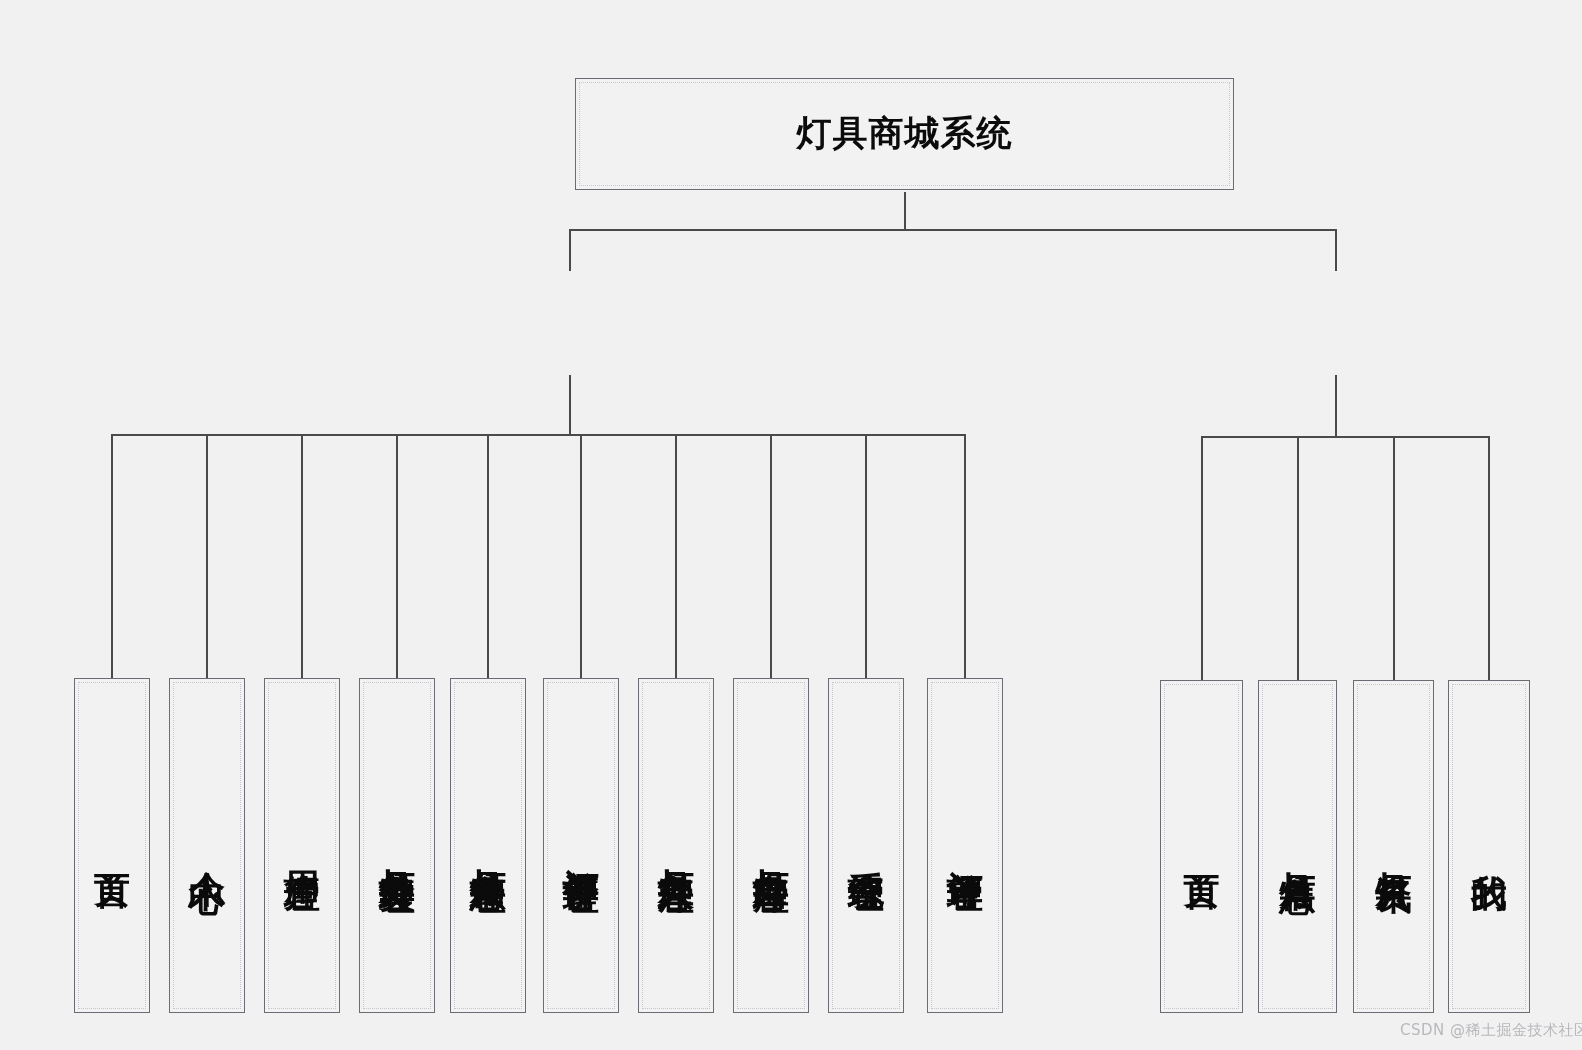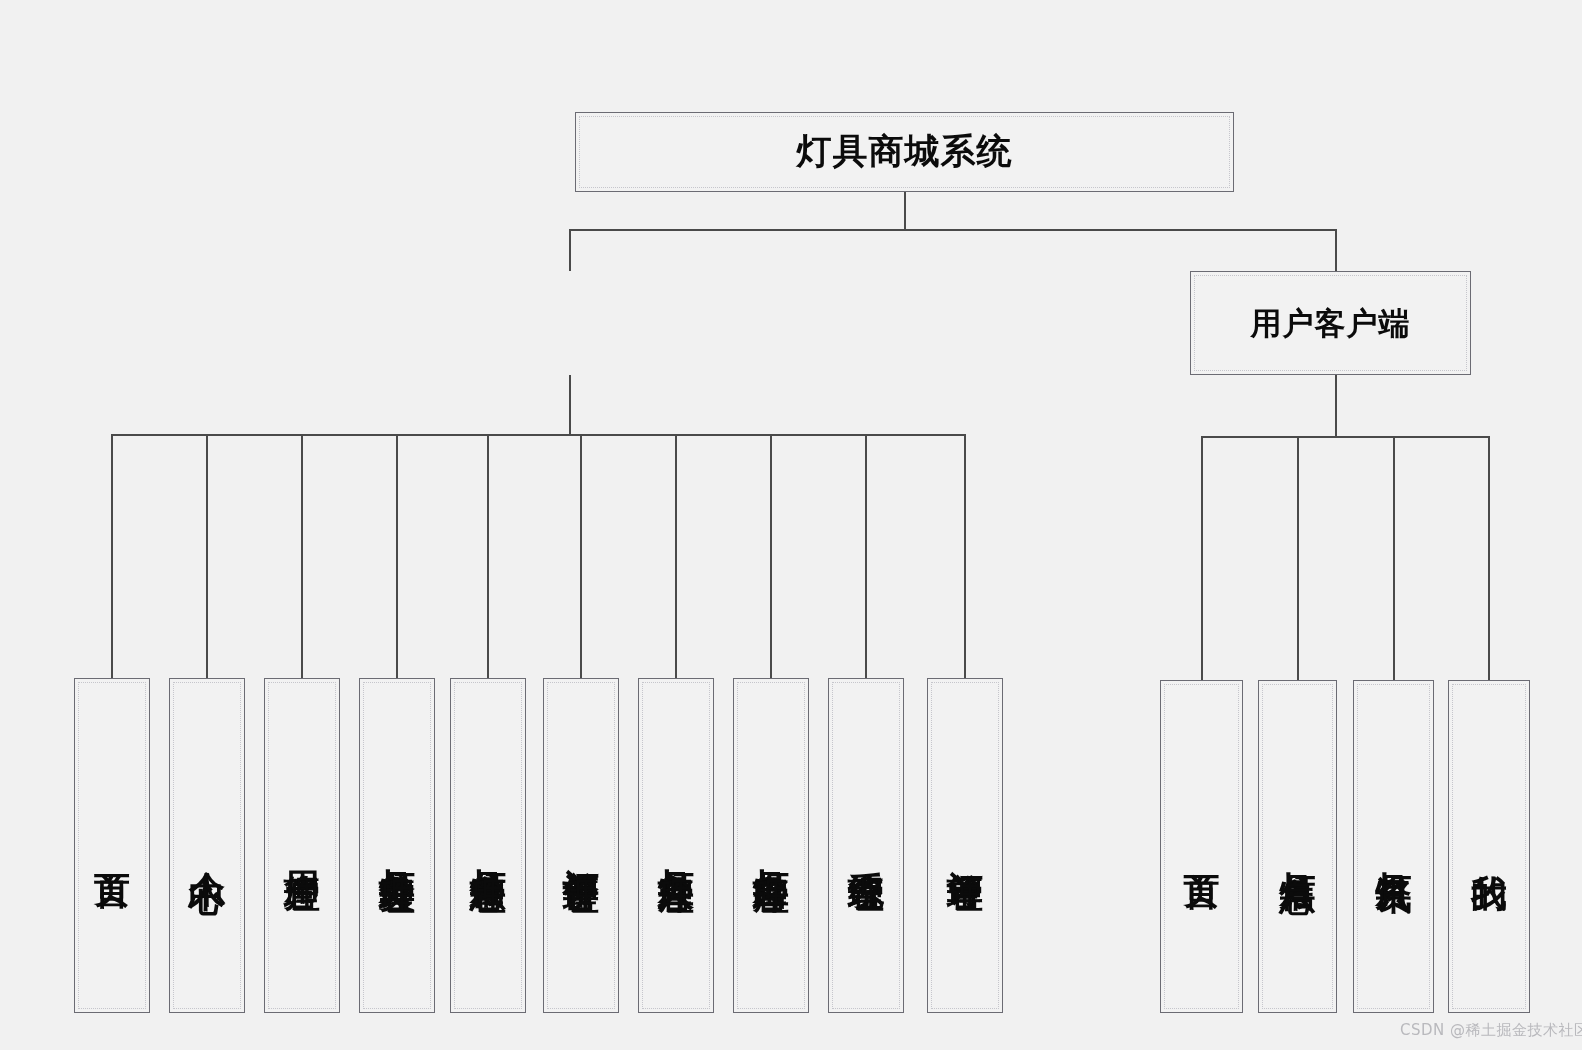--- a/index.html
+++ b/index.html
@@ -98,28 +98,25 @@
 
   <div class="ln v" style="left:1335px;top:375px;height:62px;"></div>
 
   <div class="ln h" style="left:1201px;top:436px;width:288px;"></div>
 
   <div class="ln v" style="left:1201px;top:436px;height:245px;"></div>
   <div class="ln v" style="left:1297px;top:436px;height:245px;"></div>
   <div class="ln v" style="left:1393px;top:436px;height:245px;"></div>
   <div class="ln v" style="left:1488px;top:436px;height:245px;"></div>
 
-  <div class="node root" style="left:575px;top:78px;width:659px;height:80px;margin-top:34px;">
+  <div class="node root" style="left:575px;top:78px;width:659px;height:112px;">
     <span class="lbl">灯具商城系统</span>
   </div>
 
 
-  <div class="node mid" style="left:1190px;top:271px;width:281px;height:104px;">
-    <span class="lbl">用户客户端</span>
-  </div>
 
   <div class="node leaf" style="left:74px;top:678px;width:76px;height:335px;">
     <span class="lbl">首页</span>
   </div>
   <div class="node leaf" style="left:169px;top:678px;width:76px;height:335px;">
     <span class="lbl">个人中心</span>
   </div>
   <div class="node leaf" style="left:264px;top:678px;width:76px;height:335px;">
     <span class="lbl">用户管理</span>
   </div>

